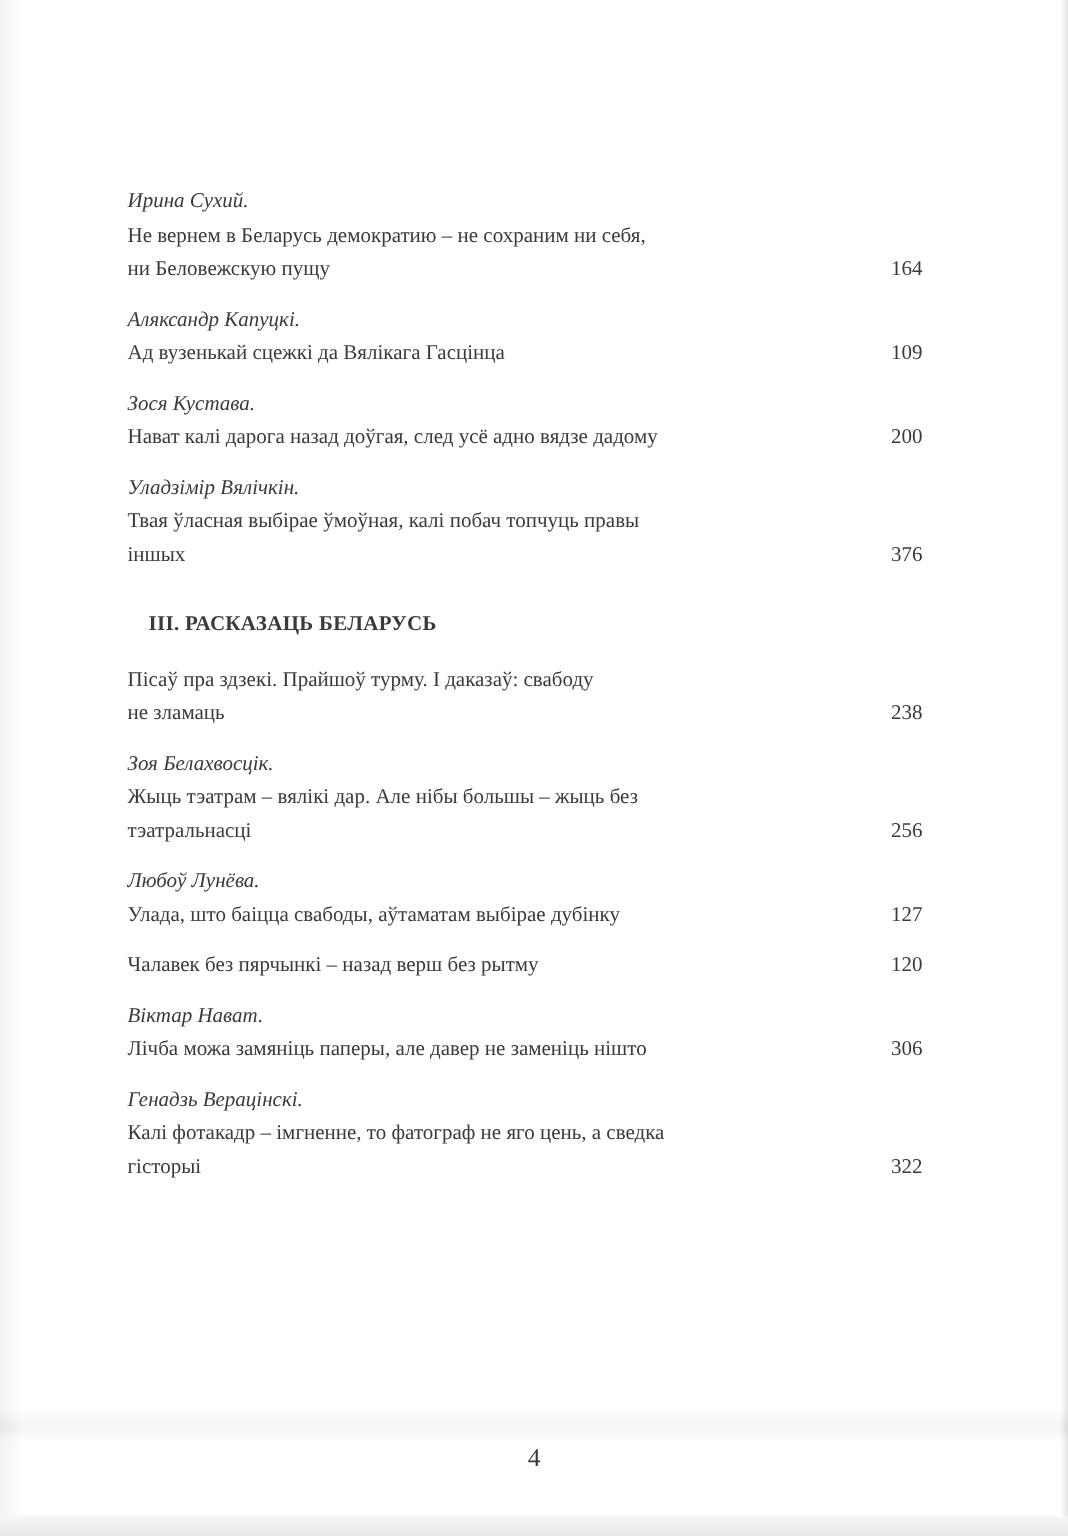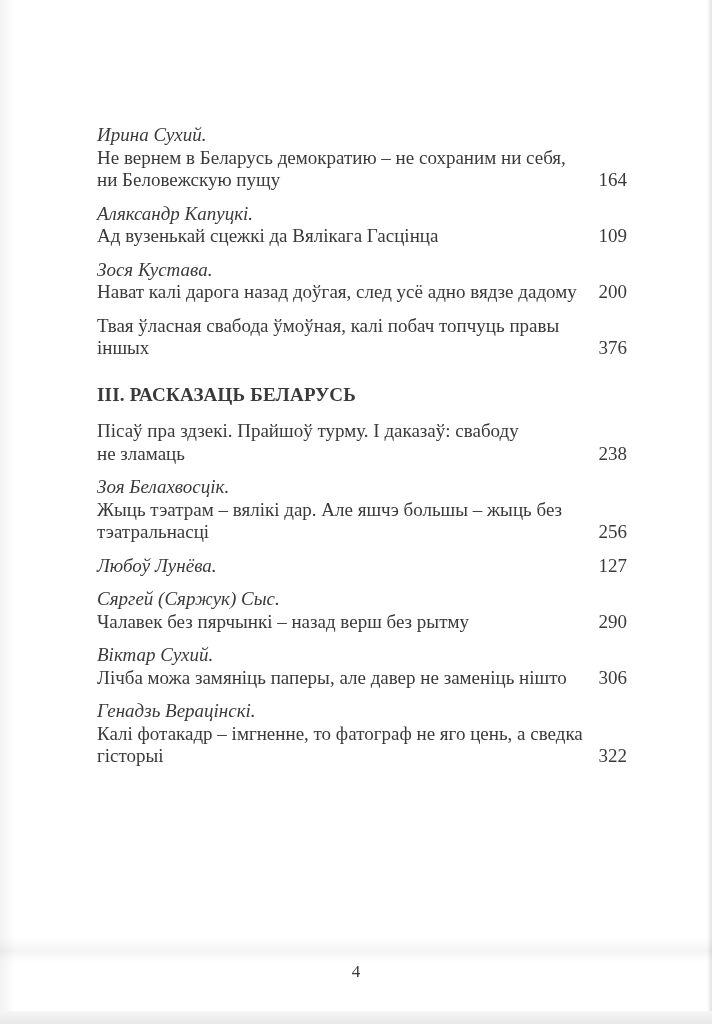--- a/index.html
+++ b/index.html
@@ -25,38 +25,39 @@
   .edge-bottom {
     position: absolute; left: 0; bottom: 0; width: 712px; height: 13px;
     background: linear-gradient(to bottom, #f6f6f6, #e7e7e7);
   }
   .shadow-band {
     position: absolute; left: 0; top: 938px; width: 712px; height: 24px;
     background: linear-gradient(to bottom, rgba(0,0,0,0), rgba(0,0,0,0.045) 55%, rgba(0,0,0,0));
   }
   .content {
     position: absolute;
-    left: 97px;
+    left: 85px;
     top: 124px;
     width: 530px;
-    font-size: 19px;
+    font-size: 14px;
     line-height: 22.5px;
   }
   .entry { position: relative; margin-bottom: 11px; }
   .author { font-style: italic; }
   .title  { white-space: pre-line; }
   .pagenum {
     position: absolute; right: 0; bottom: 0;
     font-style: normal;
   }
   .section-heading {
     font-weight: bold;
     margin-top: 24px;
     margin-bottom: 14px;
     letter-spacing: 0.2px;
+    margin-left: 14px;
   }
   .footer-num {
     position: absolute;
     left: 0; top: 962px;
     width: 712px;
     text-align: center;
     font-size: 17px;
   }
 </style>
 </head>
@@ -84,53 +85,54 @@
       <span class="pagenum">109</span>
     </div>
 
     <div class="entry">
       <div class="author">Зося Кустава.</div>
       <div class="title">Нават калі дарога назад доўгая, след усё адно вядзе дадому</div>
       <span class="pagenum">200</span>
     </div>
 
     <div class="entry">
-      <div class="title">Твая ўласная свабода ўмоўная, калі побач топчуць правы
+      <div class="author">Уладзімір Вялічкін.</div>
+      <div class="title">Твая ўласная выбірае ўмоўная, калі побач топчуць правы
 іншых</div>
       <span class="pagenum">376</span>
     </div>
 
     <div class="section-heading">III. РАСКАЗАЦЬ БЕЛАРУСЬ</div>
 
     <div class="entry">
       <div class="title">Пісаў пра здзекі. Прайшоў турму. І даказаў: свабоду
 не зламаць</div>
       <span class="pagenum">238</span>
     </div>
 
     <div class="entry">
       <div class="author">Зоя Белахвосцік.</div>
-      <div class="title">Жыць тэатрам – вялікі дар. Але яшчэ большы – жыць без
+      <div class="title">Жыць тэатрам – вялікі дар. Але нібы большы – жыць без
 тэатральнасці</div>
       <span class="pagenum">256</span>
     </div>
 
     <div class="entry">
       <div class="author">Любоў Лунёва.</div>
+      <div class="title">Улада, што баіцца свабоды, аўтаматам выбірае дубінку</div>
       <span class="pagenum">127</span>
     </div>
 
     <div class="entry">
-      <div class="author">Сяргей (Сяржук) Сыс.</div>
       <div class="title">Чалавек без пярчынкі – назад верш без рытму</div>
-      <span class="pagenum">290</span>
+      <span class="pagenum">120</span>
     </div>
 
     <div class="entry">
-      <div class="author">Віктар Сухий.</div>
+      <div class="author">Віктар Нават.</div>
       <div class="title">Лічба можа замяніць паперы, але давер не заменіць нішто</div>
       <span class="pagenum">306</span>
     </div>
 
     <div class="entry">
       <div class="author">Генадзь Верацінскі.</div>
       <div class="title">Калі фотакадр – імгненне, то фатограф не яго цень, а сведка
 гісторыі</div>
       <span class="pagenum">322</span>
     </div>

